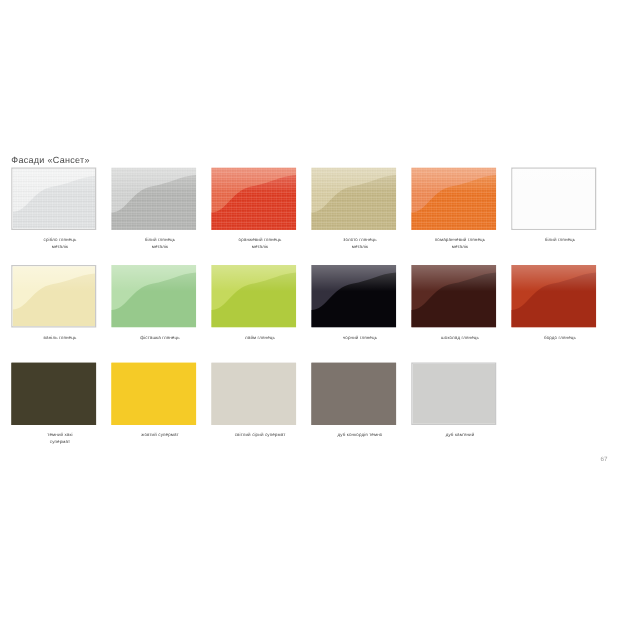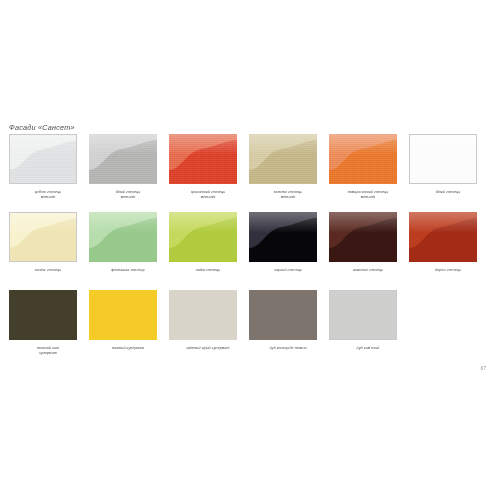--- a/index.html
+++ b/index.html
@@ -12,21 +12,20 @@
     background: #ffffff;
     font-family: "Liberation Sans", sans-serif;
     overflow: hidden;
   }
 
   #page {
     position: relative;
     width: 500px;
     height: 500px;
     background: #ffffff;
-    font-style: italic;
   }
 
   
   .page-title {
     position: absolute;
     left: 9px;
     top: 123px;
     font-size: 7.2px;
     letter-spacing: 0.25px;
     color: #4a4a4a;

